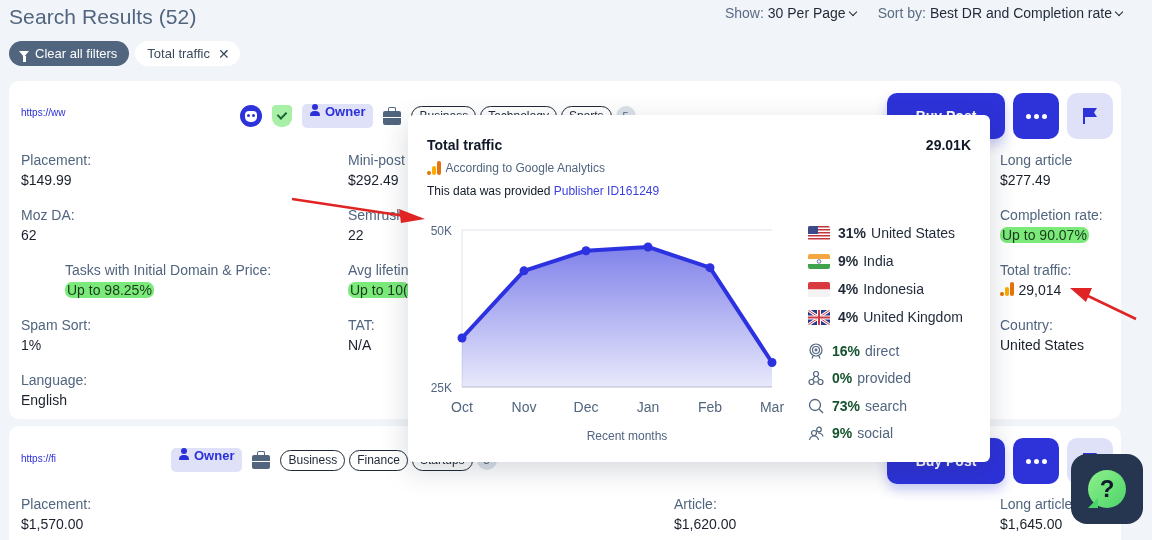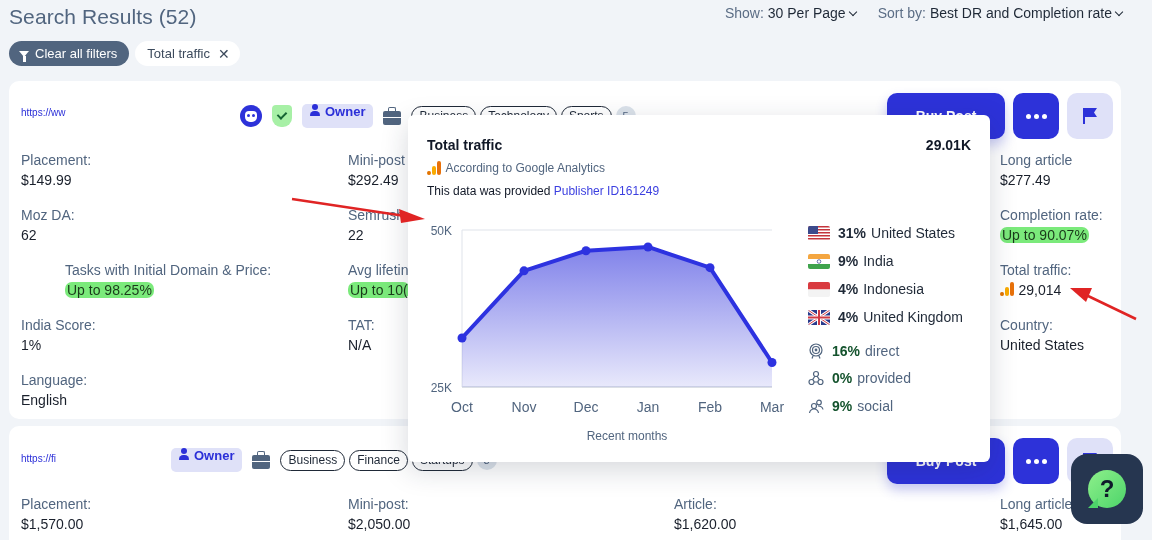--- a/index.html
+++ b/index.html
@@ -186,21 +186,21 @@
   <div class="field" style="left:991px; top:179px;">
     <div class="k">Total traffic:</div>
     <div class="v"><span class="ga">
           <i></i>
           <i></i>
           <i></i>
         </span><span>29,014</span></div>
   </div>
 
   <div class="field" style="left:12px; top:234px;">
-    <div class="k">India Score:</div>
+    <div class="k">Spam Sort:</div>
     <div class="v">1%</div>
   </div>
   <div class="field" style="left:339px; top:234px;">
     <div class="k">TAT:</div>
     <div class="v">N/A</div>
   </div>
   <div class="field" style="left:991px; top:234px;">
     <div class="k">Country:</div>
     <div class="v">United States</div>
   </div>
@@ -233,24 +233,20 @@
         <i></i>
         <i></i>
       </div>
     <div class="flag">
         <span></span>
       </div>
   </div>
   <div class="field" style="left:12px; top:68px;">
     <div class="k">Placement:</div>
     <div class="v">$1,570.00</div>
-  </div>
-  <div class="field" style="left:339px; top:68px;">
-    <div class="k">Mini-post:</div>
-    <div class="v">$2,050.00</div>
   </div>
   <div class="field" style="left:665px; top:68px;">
     <div class="k">Article:</div>
     <div class="v">$1,620.00</div>
   </div>
   <div class="field" style="left:991px; top:68px;">
     <div class="k">Long article</div>
     <div class="v">$1,645.00</div>
   </div>
 </div>
@@ -369,20 +365,28 @@
         <circle cx="8" cy="4" r="2.5" fill="none" stroke="#51657f" stroke-width="1.2"></circle>
         <circle cx="3.5" cy="12" r="2.5" fill="none" stroke="#51657f" stroke-width="1.2"></circle>
         <circle cx="12.5" cy="12" r="2.5" fill="none" stroke="#51657f" stroke-width="1.2"></circle>
         <path d="M7 6 L4.5 9.8 M9 6 L11.5 9.8 M6 12 L10 12" stroke="#51657f" stroke-width="1.2"></path>
       </svg>
       <b>0%</b>
         <span class="lab">provided</span>
     </div>
     <div class="srow">
       <svg class="sico" viewBox="0 0 16 16">
+        <circle cx="7" cy="7" r="5.5" fill="none" stroke="#51657f" stroke-width="1.3"></circle>
+        <path d="M11 11 L15 15" stroke="#51657f" stroke-width="1.3"></path>
+      </svg>
+      <b>73%</b>
+        <span class="lab">search</span>
+    </div>
+    <div class="srow">
+      <svg class="sico" viewBox="0 0 16 16">
         <circle cx="6" cy="8" r="2.5" fill="none" stroke="#51657f" stroke-width="1.2"></circle>
         <circle cx="11" cy="4.5" r="2.3" fill="none" stroke="#51657f" stroke-width="1.2"></circle>
         <path d="M1.5 15 C2 12 4 11 6 11 C8 11 10 12 10.5 15" fill="none" stroke="#51657f" stroke-width="1.2"></path>
         <path d="M10 8 C12 8 14.5 9 15 11.5" fill="none" stroke="#51657f" stroke-width="1.2"></path>
       </svg>
       <b>9%</b>
         <span class="lab">social</span>
     </div>
   </div>
 </div>

